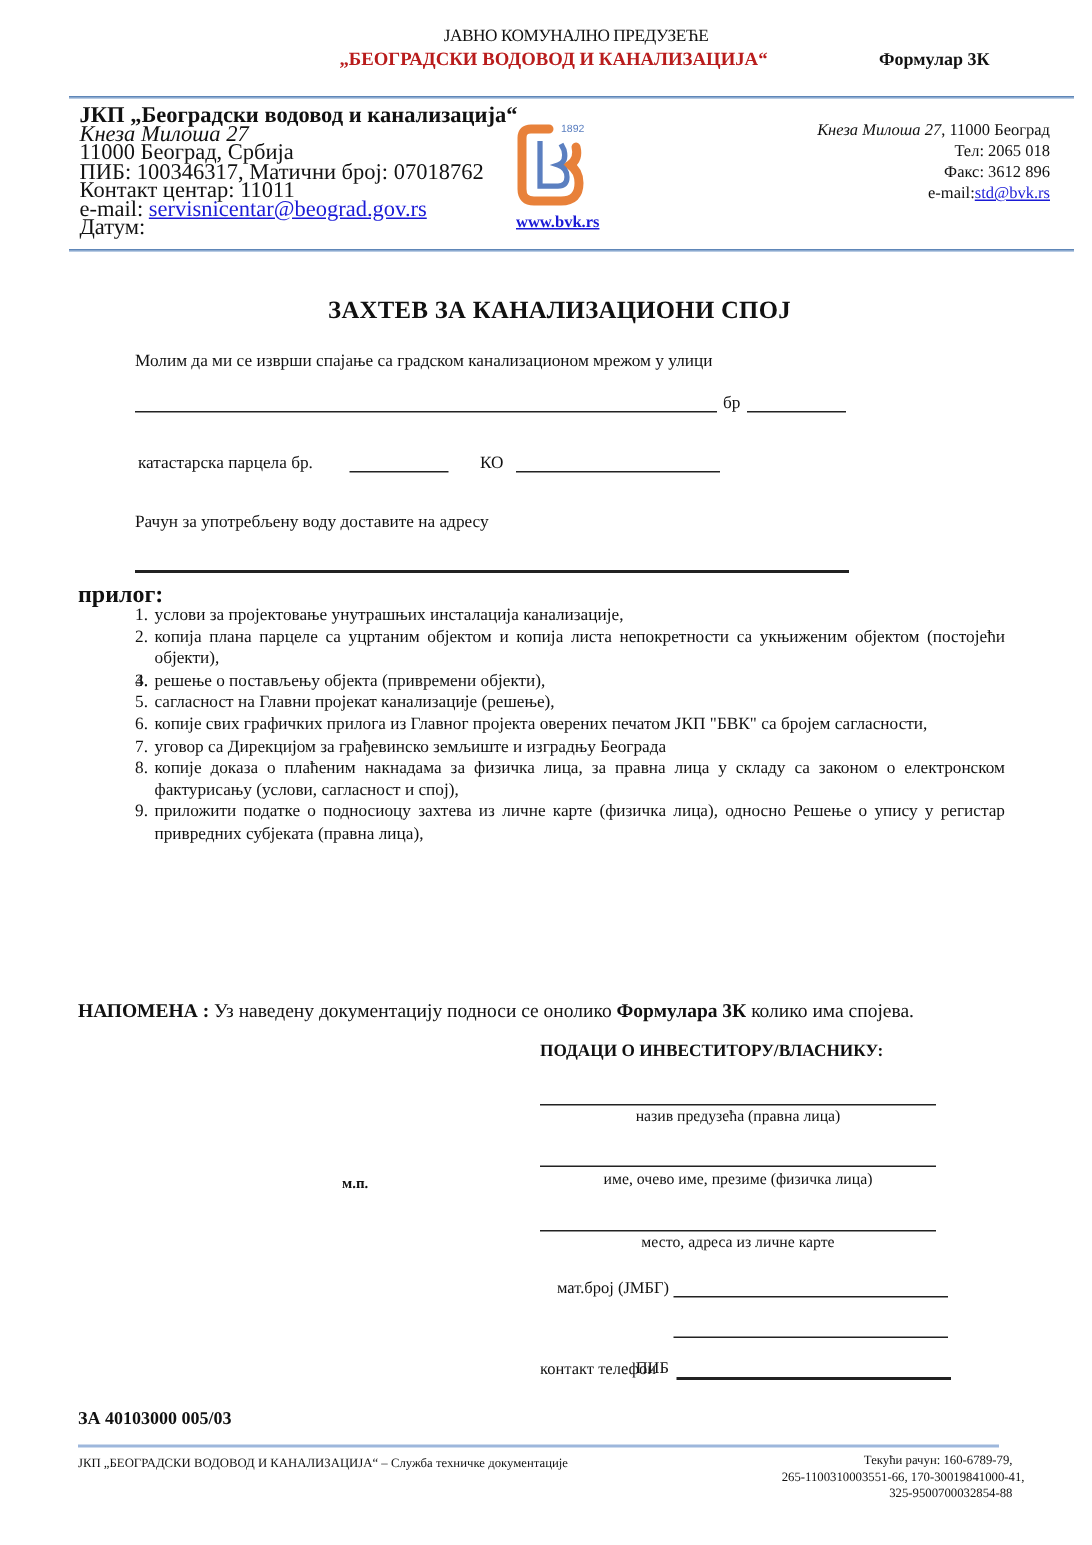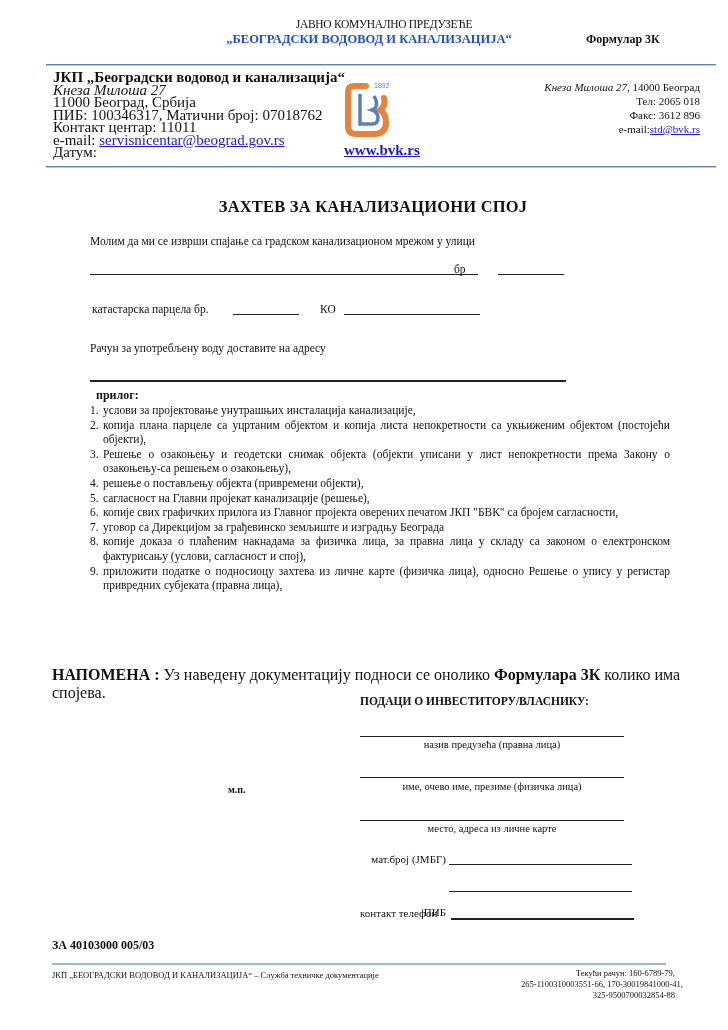--- a/index.html
+++ b/index.html
@@ -2,51 +2,51 @@
 <html><head>
 <meta charset="utf-8">
 <style>
   * { box-sizing: border-box; margin: 0; padding: 0; }
   html, body { width: 728px; height: 1030px; background: #ffffff; }
   body { position: relative; font-family: "Liberation Serif", "DejaVu Serif", serif; color: #111; overflow: hidden; }
   .abs { position: absolute; }
 
   
   .hdr-org { left: 0; width: 728px; top: 18px; text-align: center; font-size: 11.5px; letter-spacing: -0.3px; padding-left: 40px; }
-  .hdr-name { left: 0; width: 728px; top: 32px; text-align: center; font-size: 12.5px; font-weight: bold; color: #1d4ed8; padding-left: 10px; }
+  .hdr-name { left: 0; width: 728px; top: 32px; text-align: center; font-size: 12.5px; font-weight: bold; color: #b91c1c; padding-left: 10px; }
   .hdr-form { left: 586px; top: 32px; font-size: 12px; font-weight: bold; }
   .rule-blue { left: 46px; width: 670px; height: 2px; background: #5e86b8; border-bottom: 1px solid #b8cbe3; }
 
   
   .left-block { left: 53px; top: 71px; font-size: 15px; line-height: 12.5px; }
   .left-block .b { font-weight: bold; }
   .left-block .i { font-style: italic; }
   .link { color: #1a1ad6; text-decoration: underline; }
 
   
   .logo { left: 344px; top: 80px; width: 48px; height: 60px; }
-  .logo-url { left: 344px; top: 142px; font-size: 15px; font-weight: bold; }
+  .logo-url { left: 344px; top: 142px; font-size: 11px; font-weight: bold; }
 
   
   .right-block { left: 470px; top: 80px; width: 230px; text-align: right; font-size: 11px; line-height: 14px; }
   .right-block .i { font-style: italic; }
 
   
   .title { left: 0; width: 700px; top: 197px; text-align: center; font-size: 16.5px; font-weight: bold; padding-left: 46px; letter-spacing: 0.2px; }
 
   .body-txt { font-size: 11.5px; }
   .line { border-bottom: 1px solid #222; height: 1px; }
 
   
-  .annex-lbl { left: 52px; top: 388px; font-size: 12px; font-weight: bold; margin-left: 44px; }
+  .annex-lbl { left: 52px; top: 388px; font-size: 16px; font-weight: bold; }
   .annex { left: 90px; top: 403px; width: 580px; font-size: 11.5px; line-height: 14.6px; }
   .annex li { list-style: none; position: relative; padding-left: 13px; text-align: justify; }
   .annex li .n { position: absolute; left: 0; top: 0; }
 
-  .note { left: 52px; top: 666px; font-size: 16px; }
+  .note { left: 52px; top: 666px; font-size: 13px; }
   .note b { font-weight: bold; }
 
   .inv-title { left: 360px; top: 695px; font-size: 11.5px; font-weight: bold; }
   .sig-line { left: 360px; width: 264px; height: 1px; background: #222; }
   .sig-cap { left: 360px; width: 264px; text-align: center; font-size: 10.5px; }
   .mp { left: 228px; top: 784px; font-size: 10px; font-weight: bold; }
 
   .field-lbl { font-size: 11px; text-align: right; }
   .field-line { height: 1px; background: #222; }
 
@@ -73,47 +73,47 @@
 </div>
 
 <svg class="abs logo" viewBox="0 0 48 60">
   <path d="M22 6 H10 Q4 6 4 12 V46 Q4 54 12 54 H30 Q42 54 42 42 Q42 34 36 30 Q42 26 40 18" fill="none" stroke="#e8813a" stroke-width="6" stroke-linecap="round"></path>
   <path d="M16 14 V44 H28 Q34 44 34 38 Q34 32 28 30 Q34 28 32 20 L30 16" fill="none" stroke="#5b7fc0" stroke-width="3.5"></path>
   <text x="30" y="8" font-size="7" fill="#5b7fc0" font-family="Liberation Sans, sans-serif">1892</text>
 </svg>
 <div class="abs logo-url link">www.bvk.rs</div>
 
 <div class="abs right-block">
-  <div><span class="i">Кнеза Милоша 27</span><span>, 14000 Београд</span></div>
+  <div><span class="i">Кнеза Милоша 27</span><span>, 11000 Београд</span></div>
   <div>Тел: 2065 018</div>
   <div>Факс: 3612 896</div>
   <div><span>e-mail:</span><span class="link">std@bvk.rs</span></div>
 </div>
 <div class="abs rule-blue" style="top:166px;"></div>
 
 <div class="abs title">ЗАХТЕВ ЗА КАНАЛИЗАЦИОНИ СПОЈ</div>
 
 <div class="abs body-txt" style="left:90px;top:235px;">Молим да ми се изврши спајање са градском канализационом мрежом у улици</div>
 <div class="abs line" style="left:90px;top:274px;width:388px;"></div>
-<div class="abs body-txt" style="left:454px;top:263px;">бр</div>
+<div class="abs body-txt" style="left:482px;top:263px;">бр</div>
 <div class="abs line" style="left:498px;top:274px;width:66px;"></div>
 
 <div class="abs body-txt" style="left:92px;top:303px;">катастарска парцела бр.</div>
 <div class="abs line" style="left:233px;top:314px;width:66px;"></div>
 <div class="abs body-txt" style="left:320px;top:303px;">КО</div>
 <div class="abs line" style="left:344px;top:314px;width:136px;"></div>
 
 <div class="abs body-txt" style="left:90px;top:342px;">Рачун  за употребљену воду доставите на адресу</div>
 <div class="abs line" style="left:90px;top:380px;width:476px;border-bottom-width:2px;"></div>
 
 <div class="abs annex-lbl">прилог:</div>
 <ul class="abs annex">
   <li><span class="n">1.</span><span>услови за пројектовање унутрашњих инсталација канализације,</span></li>
   <li><span class="n">2.</span><span>копија плана парцеле са уцртаним објектом и копија листа непокретности са укњиженим објектом (постојећи објекти),</span></li>
-  <li><span class="n">3.</span><span>Решење о озакоњењу и геодетски снимак објекта (објекти уписани у лист непокретности према Закону о озакоњењу-са решењем о озакоњењу),</span></li>
+  <li><span class="n">3.</span></li>
   <li><span class="n">4.</span><span>решење о постављењу објекта (привремени објекти),</span></li>
   <li><span class="n">5.</span><span>сагласност на Главни пројекат канализације (решење),</span></li>
   <li><span class="n">6.</span><span>копије свих графичких прилога из Главног пројекта оверених печатом ЈКП "БВК" са бројем сагласности,</span></li>
   <li><span class="n">7.</span><span>уговор са Дирекцијом за грађевинско земљиште и изградњу Београда</span></li>
   <li><span class="n">8.</span><span>копије доказа о плаћеним накнадама за физичка лица, за правна лица у складу са законом о електронском фактурисању (услови, сагласност и спој),</span></li>
   <li><span class="n">9.</span><span>приложити податке о подносиоцу захтева из личне карте (физичка лица), односно Решење о упису у регистар привредних субјеката (правна лица),</span></li>
 </ul>
 
 <div class="abs note"><b>НАПОМЕНА :</b><span> Уз наведену документацију подноси се онолико </span><b>Формулара 3К</b><span> колико има спојева.</span></div>
 

